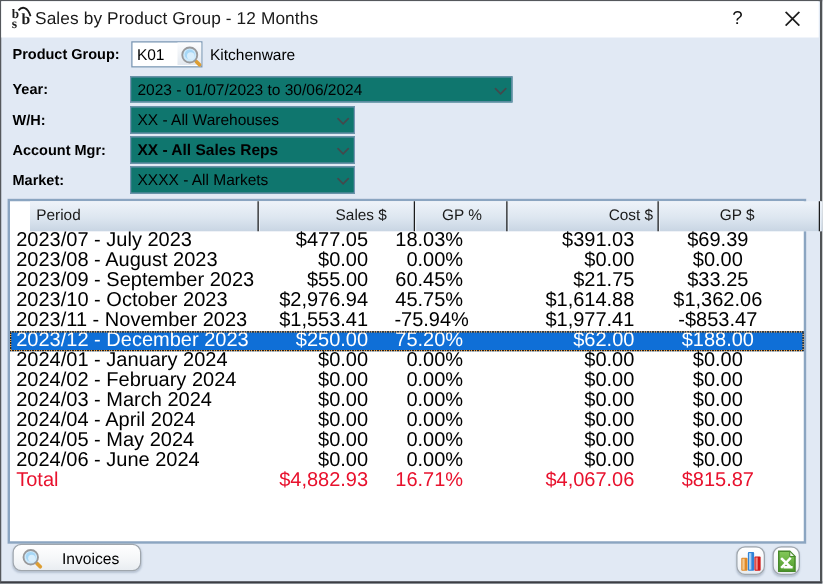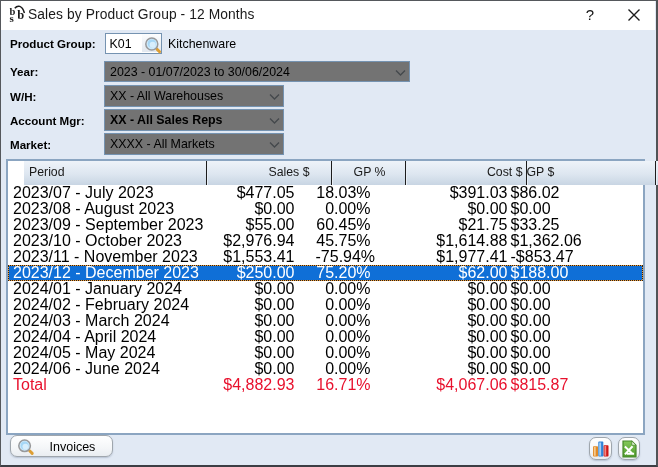--- a/index.html
+++ b/index.html
@@ -6,37 +6,37 @@
   html,body { width:658px; height:467px; }
   body { font-family:"Liberation Sans", sans-serif; position:relative; overflow:hidden;
          background:#e1e9f4; }
   .win { position:absolute; left:0; top:0; width:658px; height:467px;
          border-left:1px solid #55585c; border-right:2px solid #505356;
          border-top:1px solid #55585c; border-bottom:2px solid #3c3e44; }
   .titlebar { position:absolute; left:1px; top:1px; width:654px; height:28.5px; background:#ffffff; }
   .title { position:absolute; left:28px; top:7px; font-size:13.8px; color:#1a1a1a; letter-spacing:0.1px;}
   .qmark { position:absolute; left:582px; top:6px; width:16px; font-size:15px; color:#111; text-align:center;}
   .form-label { position:absolute; left:10px; font-size:11.6px; font-weight:bold; color:#000; }
-  .combo { position:absolute; background:#737373; border:1.5px solid #7593b1; }
+  .combo { position:absolute; background:#0f766e; border:1.5px solid #7593b1; }
   .combo .txt { position:absolute; left:5px; top:3px; font-size:12.4px; color:#000; }
   .chev { position:absolute; top:8px; }
   .tablebox { position:absolute; left:6px; top:159px; width:639px; height:276px;
               border:2px solid #8ba5c1; background:#fff; }
   .thead { position:absolute; left:16px; top:0; width:635px; height:24px;
            background:linear-gradient(#eef3f9, #dde6f0 55%, #c8d5e3);
            display:flex; font-size:12.3px; color:#1a1a1a; }
   .thead div { height:24px; line-height:23px; border-right:1.5px solid #1c1c1c; box-shadow:1px 0 0 #e8eef5; }
   .trow { position:absolute; left:0; width:635px; height:16px; display:flex;
           font-size:16px; color:#000; line-height:16px; }
   .trow div { height:16px; white-space:nowrap; }
   .c1 { width:183px; padding-left:5px; }
   .c2 { width:124.5px; text-align:right; padding-right:21px; }
   .c3 { width:74px;  text-align:right; padding-right:19px; }
   .c4 { width:121px; text-align:right; padding-right:3px; }
-  .c5 { width:129px; text-align:left; padding-right:1.5px; }
+  .c5 { width:129px; text-align:center; padding-right:1.5px; }
   .hl { background:#0f6fd7; color:#fff; }
   .hl-dots-t, .hl-dots-b { position:absolute; left:0; width:635px; height:1px;
       background:repeating-linear-gradient(90deg,#2b2217 0 1px,#ef9e3e 1px 2px); }
   .hl-dots-l, .hl-dots-r { position:absolute; width:1px; height:14px;
       background:repeating-linear-gradient(180deg,#2b2217 0 1px,#ef9e3e 1px 2px); }
   .total { color:#e8112d; }
   .btn { position:absolute; border:1px solid #9fa6ad; background:linear-gradient(#ffffff,#f4f6f8 60%,#e9edf1);
          box-shadow:0 1px 1.5px rgba(60,80,110,0.25); }
 </style>
 </head>
@@ -109,21 +109,21 @@
       <div class="c3">GP %</div>
       <div class="c4">Cost $</div>
       <div class="c5">GP $</div>
   </div>
   <div id="rows">
     <div class="trow" style="top:23.5px;">
         <div class="c1">2023/07 - July 2023</div>
         <div class="c2">$477.05</div>
         <div class="c3">18.03%</div>
         <div class="c4">$391.03</div>
-        <div class="c5">$86.02</div>
+        <div class="c5">$69.39</div>
       </div>
     <div class="trow" style="top:39.5px;">
         <div class="c1">2023/08 - August 2023</div>
         <div class="c2">$0.00</div>
         <div class="c3">0.00%</div>
         <div class="c4">$0.00</div>
         <div class="c5">$0.00</div>
       </div>
     <div class="trow" style="top:55.5px;">
         <div class="c1">2023/09 - September 2023</div>

